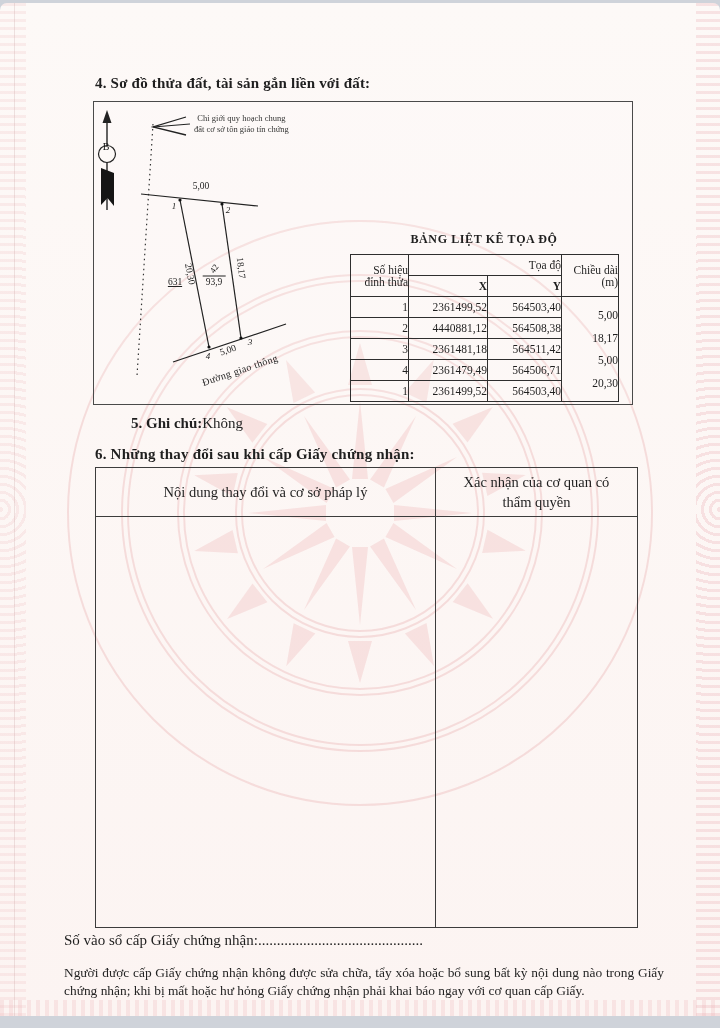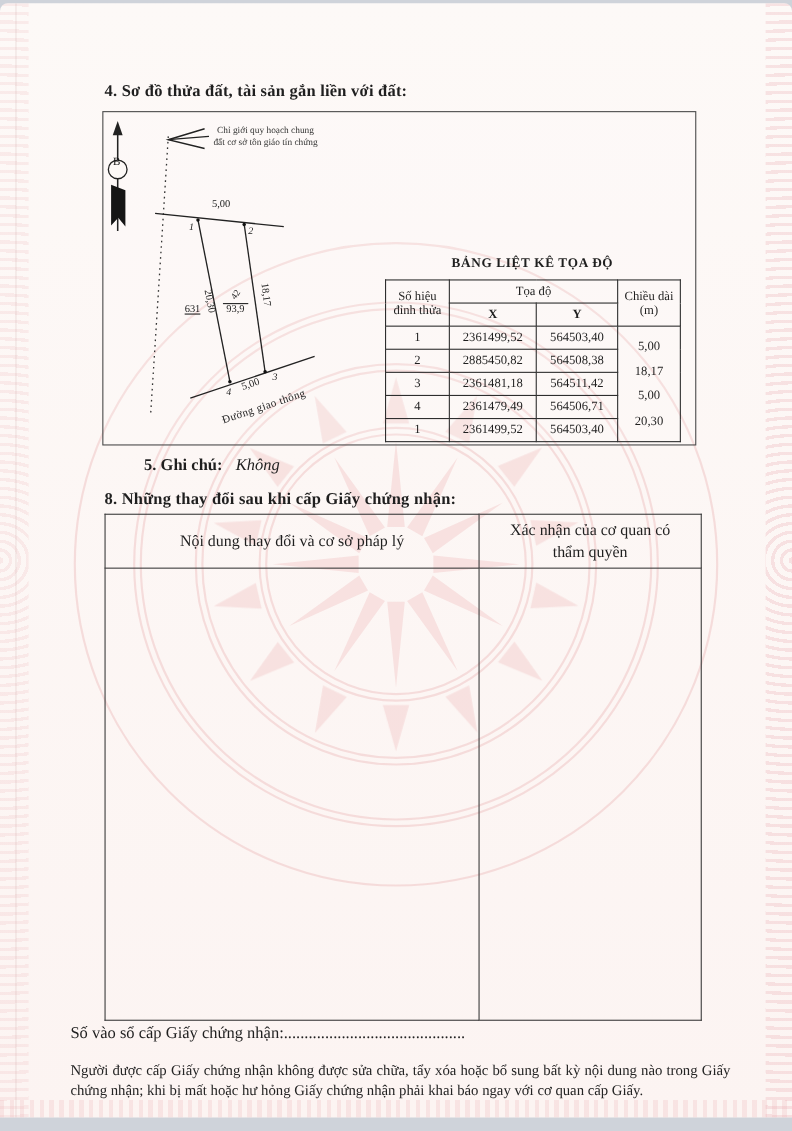--- a/index.html
+++ b/index.html
@@ -29,21 +29,21 @@
   .bottom-band{position:absolute;left:0;right:0;bottom:0;height:16px;
     background:repeating-linear-gradient(90deg, rgba(236,178,182,.25) 0 4px, rgba(255,255,255,0) 4px 9px);}
   .emblem{position:absolute;left:0;top:0;z-index:0;pointer-events:none;}
   .content{position:absolute;left:0;top:0;width:720px;height:1028px;z-index:2;}
 
   .sec-title{position:absolute;font-weight:bold;font-size:15px;letter-spacing:.2px;}
   #s4-title{left:95px;top:72px;}
   #s6-title{left:95px;top:443px;}
   #s5-line{position:absolute;left:95px;top:412px;font-size:15px;}
   #s5-line .lbl{font-weight:bold;margin-left:36px;}
-  #s5-line .val{margin-left:12px;font-weight:normal;font-style:italic;}
+  #s5-line .val{font-weight:normal;}
 
   
   .dbox{position:absolute;left:93px;top:98px;width:538px;height:302px;border:1px solid #4a4a4a;background:rgba(255,255,255,.12);}
   .north{position:absolute;left:2px;top:8px;}
   .bnd-arrow{position:absolute;left:56px;top:13px;}
   .bnd-note{position:absolute;left:100px;top:11px;font-size:8.5px;line-height:11px;color:#333;text-align:center;}
   .sketch{position:absolute;left:0;top:0;}
   .dlab{position:absolute;transform:translate(-50%,-50%);font-size:9.5px;color:#222;white-space:nowrap;}
   .vlab{font-style:italic;font-size:9px;}
   .rot-l{transform:translate(-50%,-50%) rotate(79deg);}
@@ -51,21 +51,21 @@
   .rot-road{transform:translate(-50%,-50%) rotate(-18.5deg);}
   .frac{position:absolute;left:120px;top:170px;transform:translate(-50%,-50%);text-align:center;}
   .frac .num{display:inline-block;font-size:8.5px;transform:rotate(-55deg);}
   .frac .den{font-size:9.5px;border-top:1px solid #222;padding:0 3px;}
   .adj{text-decoration:underline;}
   .road-lab{font-size:10px;letter-spacing:.4px;}
 
   
   .ct-title{position:absolute;left:256px;top:130px;width:268px;text-align:center;font-weight:bold;font-size:12px;letter-spacing:.6px;}
   table.ctab{position:absolute;left:256px;top:152px;border-collapse:collapse;table-layout:fixed;font-size:11.5px;}
-  table.ctab td{border:1px solid #2e2e2e;text-align:center;padding:0;height:20px;}
+  table.ctab td{border:1px solid #2e2e2e;text-align:right;padding:0;height:20px;}
   table.ctab .hdr{font-size:11.5px;}
   table.ctab .xy{font-weight:bold;}
   .len-cell{vertical-align:middle;}
   .len-wrap{display:flex;flex-direction:column;justify-content:space-evenly;height:100px;}
 
   
   table.chg{position:absolute;left:95px;top:464px;border-collapse:collapse;table-layout:fixed;font-size:14.5px;}
   table.chg td{border:1px solid #3c3c3c;text-align:center;vertical-align:middle;padding:2px 14px;}
   table.chg .hd{height:44px;line-height:20px;}
   table.chg .bodycell{height:406px;}
@@ -206,21 +206,21 @@
             <div class="len-wrap">
               <div>5,00</div>
               <div>18,17</div>
               <div>5,00</div>
               <div>20,30</div>
             </div>
           </td>
         </tr>
         <tr>
           <td>2</td>
-          <td>2885450,82</td>
+          <td>4440881,12</td>
           <td>564508,38</td>
         </tr>
         <tr>
           <td>3</td>
           <td>2361481,18</td>
           <td>564511,42</td>
         </tr>
         <tr>
           <td>4</td>
           <td>2361479,49</td>
@@ -232,21 +232,21 @@
           <td>564503,40</td>
         </tr>
       </tbody>
         </table>
     </div>
 
     <div id="s5-line">
       <span class="lbl">5. Ghi chú:</span><span class="val">Không</span>
     </div>
 
-    <div id="s6-title" class="sec-title">8. Những thay đổi sau khi cấp Giấy chứng nhận:</div>
+    <div id="s6-title" class="sec-title">6. Những thay đổi sau khi cấp Giấy chứng nhận:</div>
     <table class="chg">
       <colgroup>
           <col style="width:340px">
           <col style="width:202px">
         </colgroup>
       <tbody>
           <tr>
         <td class="hd">Nội dung thay đổi và cơ sở pháp lý</td>
         <td class="hd">Xác nhận của cơ quan có thẩm quyền</td>
       </tr>

